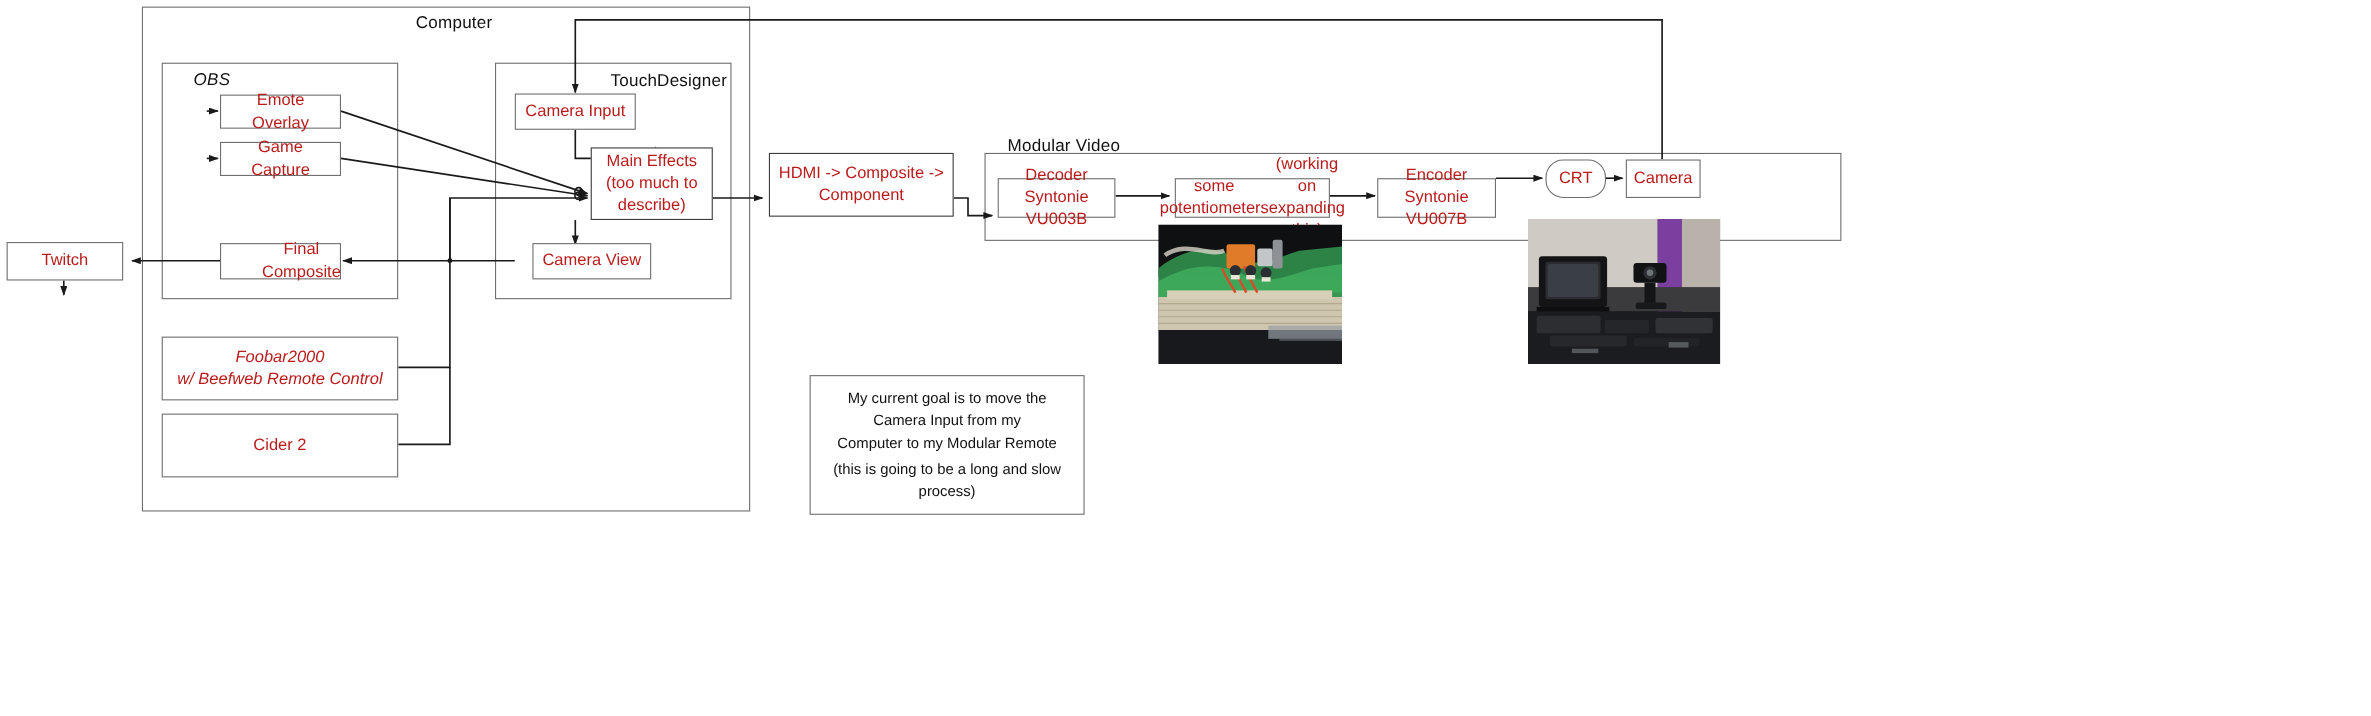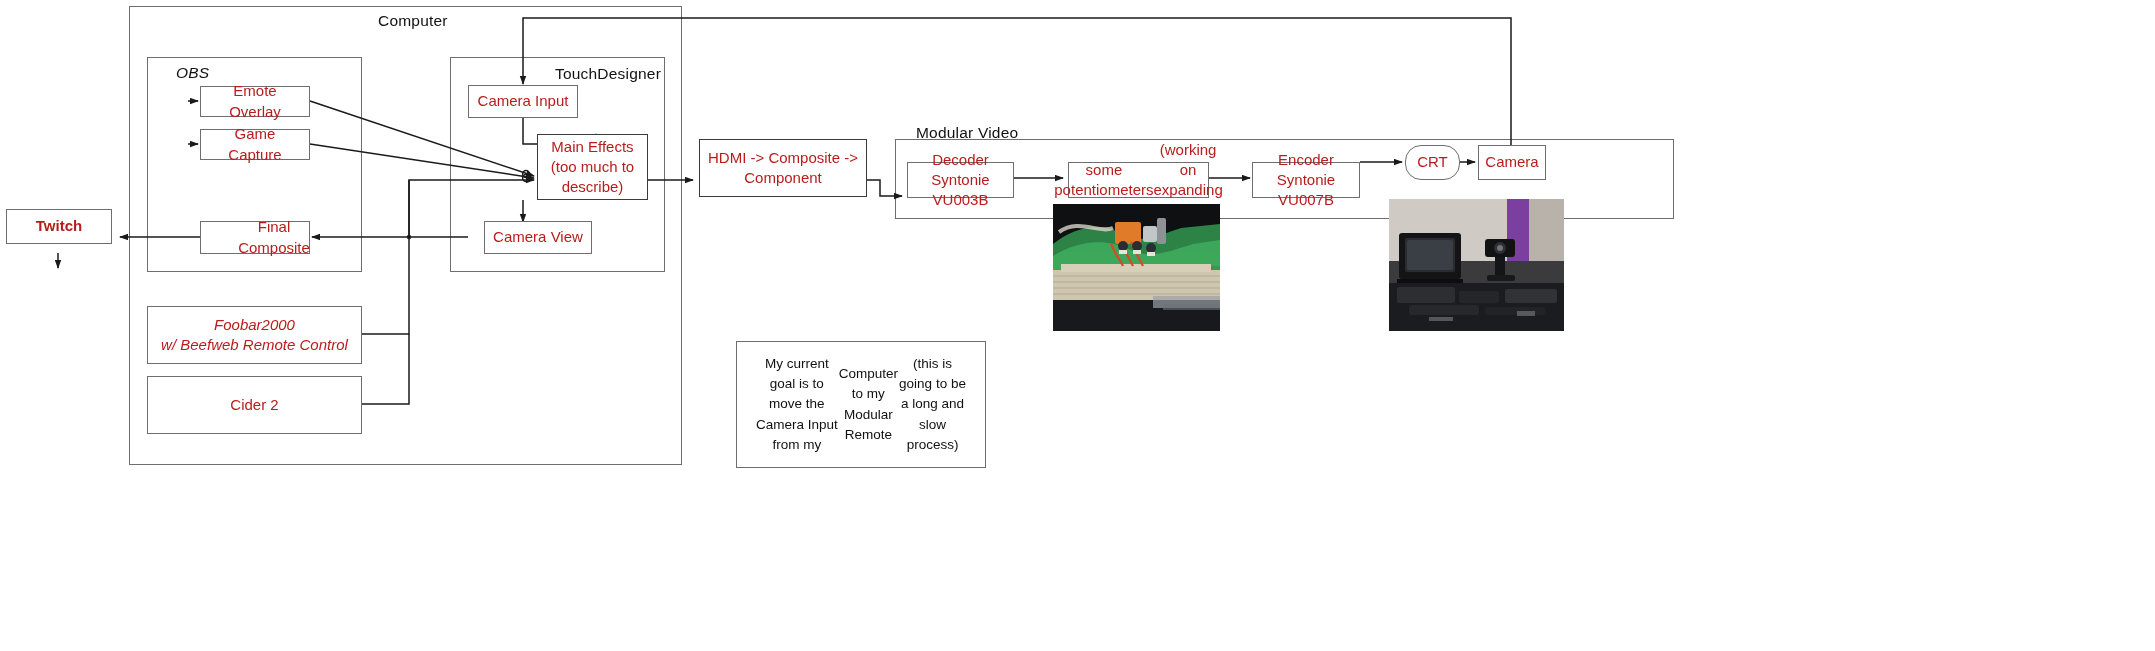--- a/index.html
+++ b/index.html
@@ -11,21 +11,21 @@
   .grp{position:absolute;border:1.4px solid #6e6e6e;background:transparent;box-sizing:border-box;}
   .grp-title{position:absolute;font-size:15.5px;color:#111;white-space:nowrap;letter-spacing:.2px;}
 
   .node{position:absolute;border:1.4px solid #6e6e6e;background:#ffffff;box-sizing:border-box;
         display:flex;align-items:center;justify-content:center;text-align:center;
         font-size:15px;line-height:1.35;color:#b91c1c;padding:2px 6px;}
   .node.dark{border-color:#3a3a3a;}
   .node span{display:block;}
 
   .notebox{position:absolute;border:1.4px solid #6e6e6e;background:#fff;box-sizing:border-box;
-           display:flex;align-items:center;justify-content:center;
+           display:flex;flex-direction:column;align-items:center;justify-content:center;
            text-align:center;font-size:13.5px;line-height:1.5;padding:10px 18px;}
   .notebox .gap{height:16px;}
 
   .photo{position:absolute;box-sizing:border-box;overflow:hidden;border:0;}
   .photo .inner{position:absolute;inset:0;}
 </style>
 </head>
 <body>
 
 <div id="canvas">
@@ -89,21 +89,21 @@
       <path d="M362,404 L409,404 L409,334"></path>
 
       <circle cx="526" cy="174" r="3.4" fill="none"></circle>
       <circle cx="526" cy="178" r="3.4" fill="none"></circle>
 
       <circle cx="409" cy="237" r="2.2" fill="#1a1a1a" stroke="none"></circle>
       <path d="M409,237 L409,180"></path>
     </g>
   </svg>
 
-  <div class="node" style="left:6px;top:209px;width:106px;height:35px;font-weight:bold;">
+  <div class="node" style="left:6px;top:220px;width:106px;height:35px;">
     <span>Twitch</span>
   </div>
 
   <div class="node" style="left:200px;top:86px;width:110px;height:31px;">
     <span>Emote Overlay</span>
   </div>
 
   <div class="node" style="left:200px;top:129px;width:110px;height:31px;">
     <span>Game Capture</span>
   </div>

